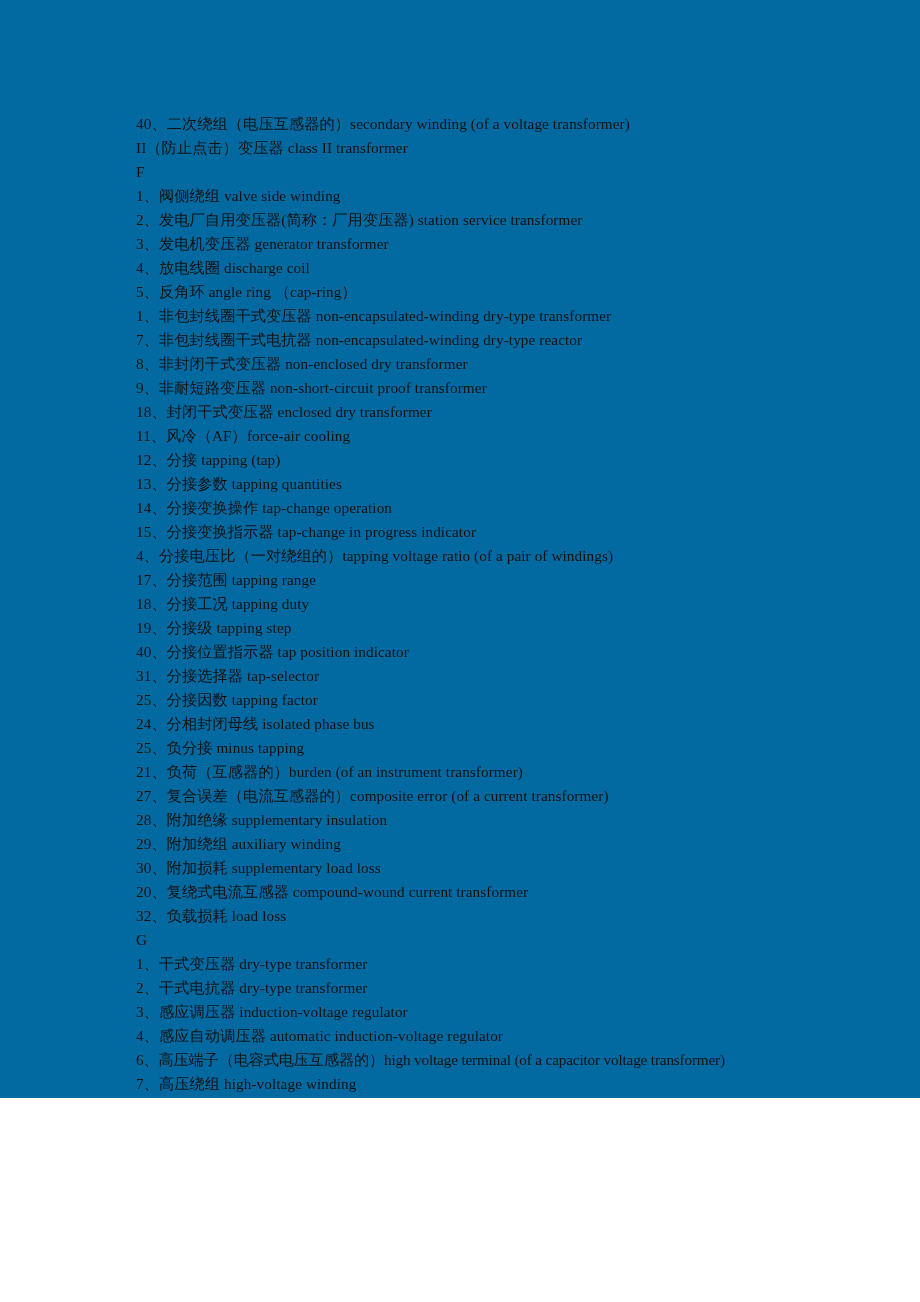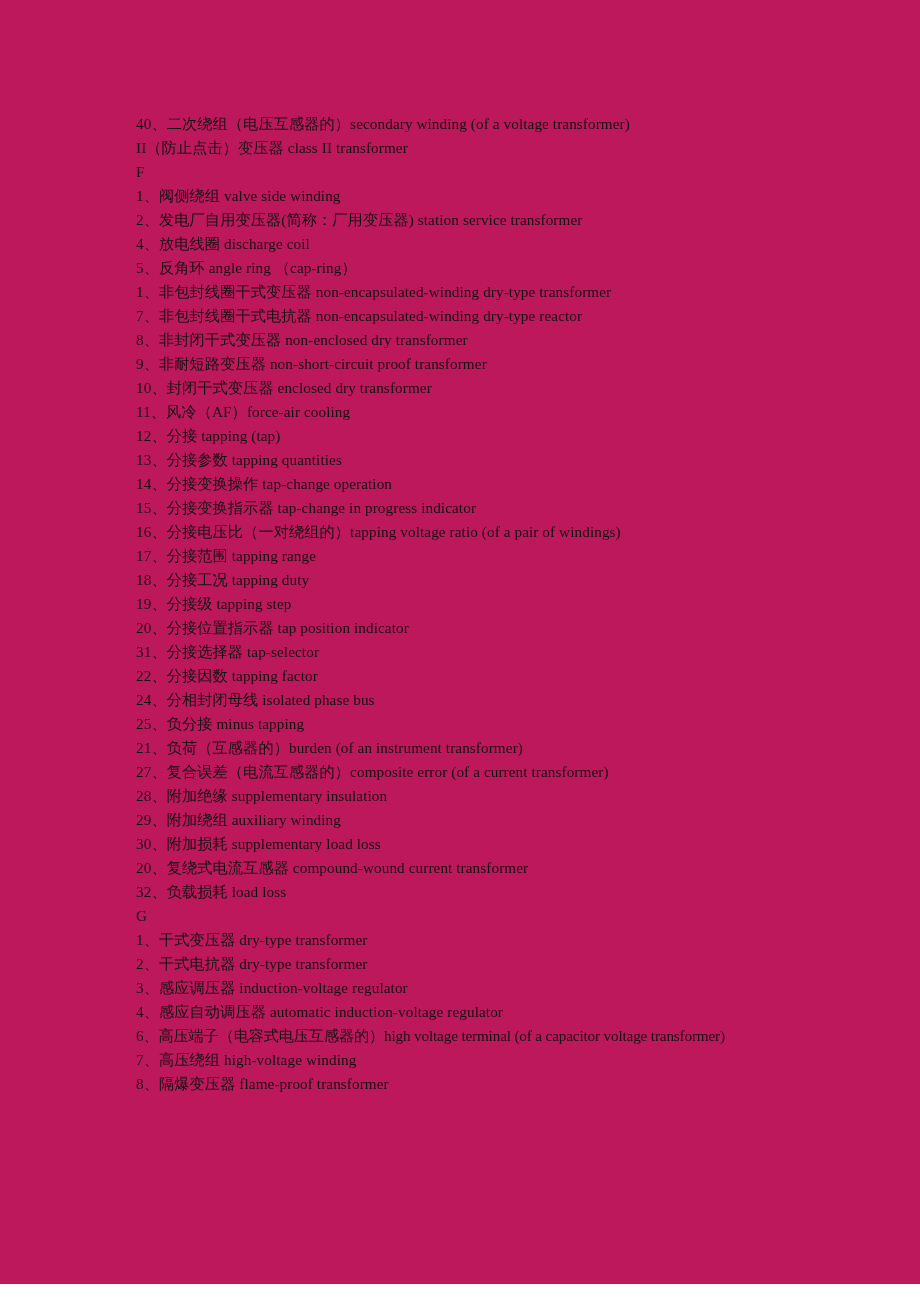--- a/index.html
+++ b/index.html
@@ -11,22 +11,22 @@
   body {
     width: 920px;
     height: 1302px;
     font-family: "Liberation Serif", "DejaVu Serif", serif;
     color: #000000;
     -webkit-font-smoothing: antialiased;
   }
   #page {
     position: relative;
     width: 920px;
-    height: 1284px;
-    background: #be185d;
+    height: 1098px;
+    background: #0369a1;
     box-sizing: border-box;
     overflow: hidden;
   }
   #doc-body {
     position: absolute;
     left: 136px;
     top: 112px;
     width: 660px;
   }
   .line {
@@ -52,39 +52,40 @@
 </head>
 <body>
 
 <div id="page">
   <div id="doc-body">
       <div class="line">40、二次绕组（电压互感器的）secondary winding (of a voltage transformer)</div>
       <div class="line">II（防止点击）变压器  class II transformer</div>
       <div class="line section">F</div>
       <div class="line">1、阀侧绕组  valve side winding</div>
       <div class="line">2、发电厂自用变压器(简称：厂用变压器) station service transformer</div>
+      <div class="line">3、发电机变压器  generator transformer</div>
       <div class="line">4、放电线圈  discharge coil</div>
       <div class="line">5、反角环  angle ring （cap-ring）</div>
       <div class="line">1、非包封线圈干式变压器  non-encapsulated-winding dry-type transformer</div>
       <div class="line">7、非包封线圈干式电抗器  non-encapsulated-winding dry-type reactor</div>
       <div class="line">8、非封闭干式变压器  non-enclosed dry transformer</div>
       <div class="line">9、非耐短路变压器  non-short-circuit proof transformer</div>
-      <div class="line">10、封闭干式变压器  enclosed dry transformer</div>
+      <div class="line">18、封闭干式变压器  enclosed dry transformer</div>
       <div class="line">11、风冷（AF）force-air cooling</div>
       <div class="line">12、分接  tapping (tap)</div>
       <div class="line">13、分接参数  tapping quantities</div>
       <div class="line">14、分接变换操作  tap-change operation</div>
       <div class="line">15、分接变换指示器  tap-change in progress indicator</div>
-      <div class="line">16、分接电压比（一对绕组的）tapping voltage ratio (of a pair of windings)</div>
+      <div class="line">4、分接电压比（一对绕组的）tapping voltage ratio (of a pair of windings)</div>
       <div class="line">17、分接范围  tapping range</div>
       <div class="line">18、分接工况  tapping duty</div>
       <div class="line">19、分接级  tapping step</div>
-      <div class="line">20、分接位置指示器  tap position indicator</div>
+      <div class="line">40、分接位置指示器  tap position indicator</div>
       <div class="line">31、分接选择器  tap-selector</div>
-      <div class="line">22、分接因数  tapping factor</div>
+      <div class="line">25、分接因数  tapping factor</div>
       <div class="line">24、分相封闭母线  isolated phase bus</div>
       <div class="line">25、负分接  minus tapping</div>
       <div class="line">21、负荷（互感器的）burden (of an instrument transformer)</div>
       <div class="line">27、复合误差（电流互感器的）composite error (of a current transformer)</div>
       <div class="line">28、附加绝缘  supplementary insulation</div>
       <div class="line">29、附加绕组  auxiliary winding</div>
       <div class="line">30、附加损耗  supplementary load loss</div>
       <div class="line">20、复绕式电流互感器  compound-wound current transformer</div>
       <div class="line">32、负载损耗  load loss</div>
       <div class="line section">G</div>

